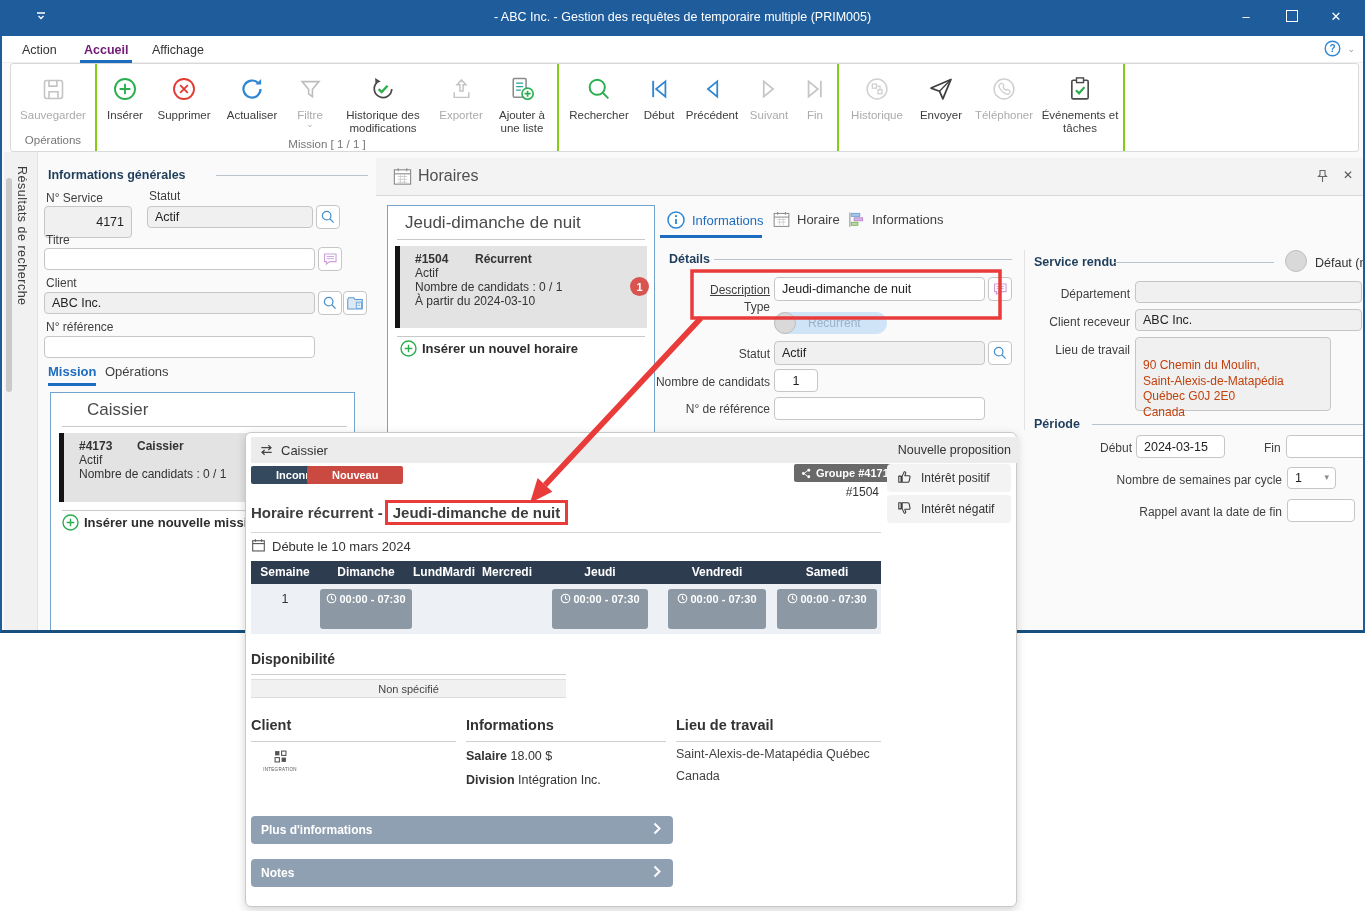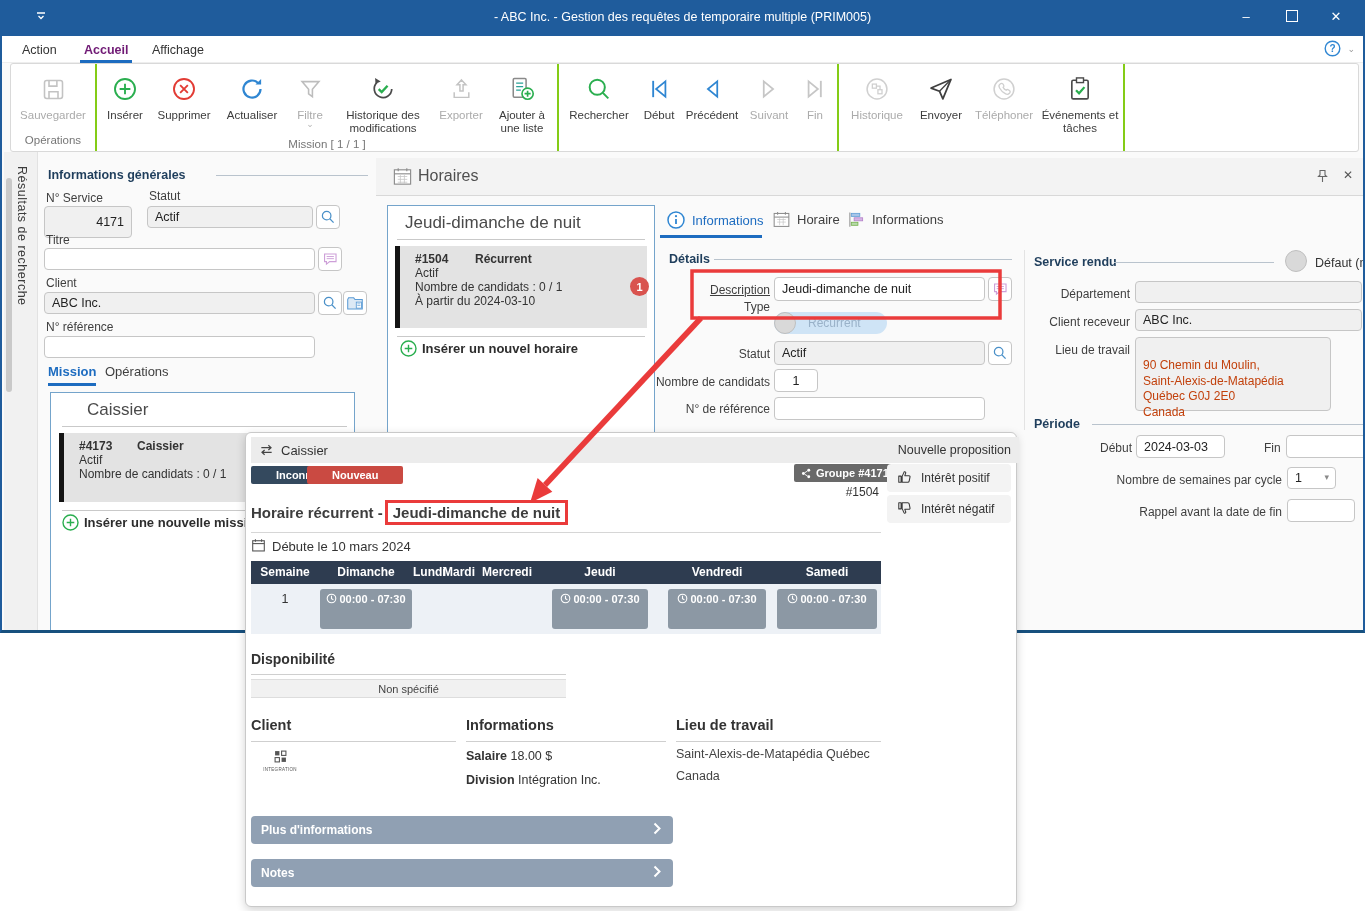--- a/index.html
+++ b/index.html
@@ -464,21 +464,21 @@
 
   <div class="lbl r" style="left:1000px;top:343px;width:128px;">Lieu de travail</div>
   <div class="inp ro" style="left:1133px;top:337px;width:196px;height:74px;align-items:flex-start;padding-top:20px;font-size:12px;color:#c2410c;white-space:pre-line;line-height:1.3;">90 Chemin du Moulin,
 Saint-Alexis-de-Matapédia Québec G0J 2E0
 Canada</div>
 
   <div class="sect" style="left:1032px;top:417px;">Période</div>
   <div class="sline" style="left:1090px;top:424px;width:273px;"></div>
 
   <div class="lbl r" style="left:1030px;top:441px;width:100px;">Début</div>
-  <div class="inp" style="left:1134px;top:435px;width:89px;height:23px;">2024-03-03</div>
+  <div class="inp" style="left:1134px;top:435px;width:89px;height:23px;">2024-03-15</div>
   <div class="lbl" style="left:1262px;top:441px;">Fin</div>
   <div class="inp" style="left:1284px;top:435px;width:95px;height:23px;"></div>
 
   <div class="lbl r" style="left:1080px;top:473px;width:200px;">Nombre de semaines par cycle</div>
   <div class="inp" style="left:1285px;top:467px;width:49px;height:22px;">
     <span>1</span>
     <span style="position:absolute;right:6px;top:4px;color:#8a8a8a;font-size:9px;">▾</span>
   </div>
 
   <div class="lbl r" style="left:1080px;top:505px;width:200px;">Rappel avant la date de fin</div>

